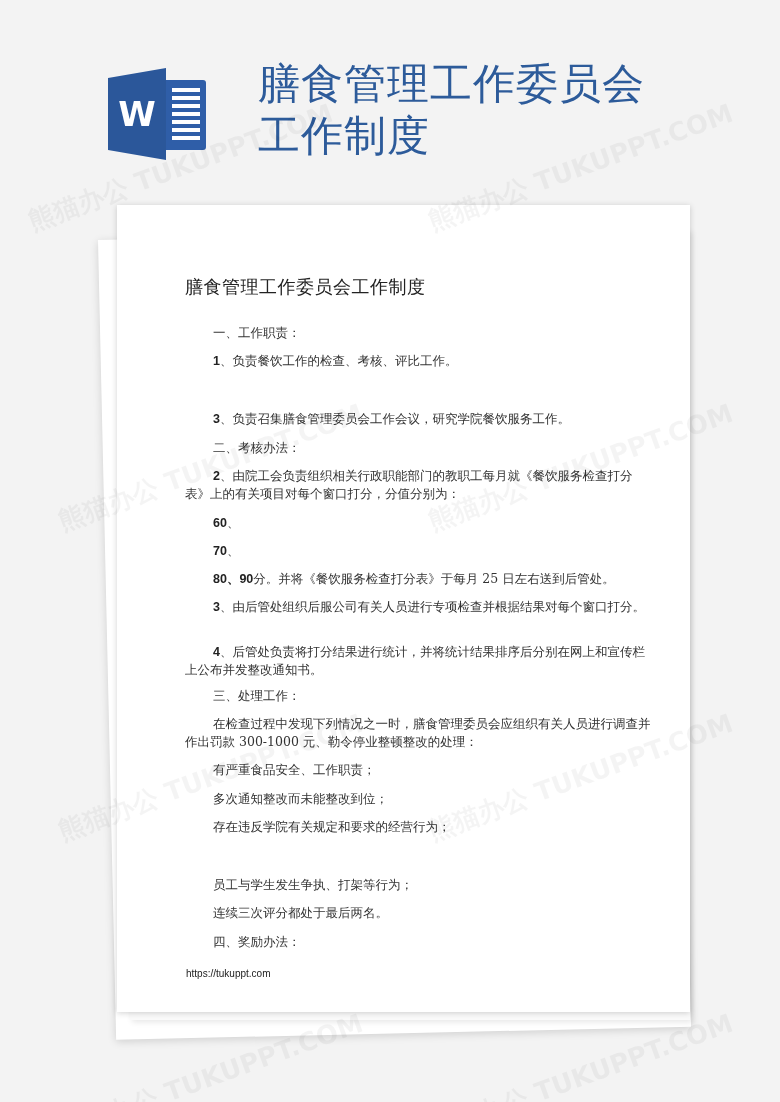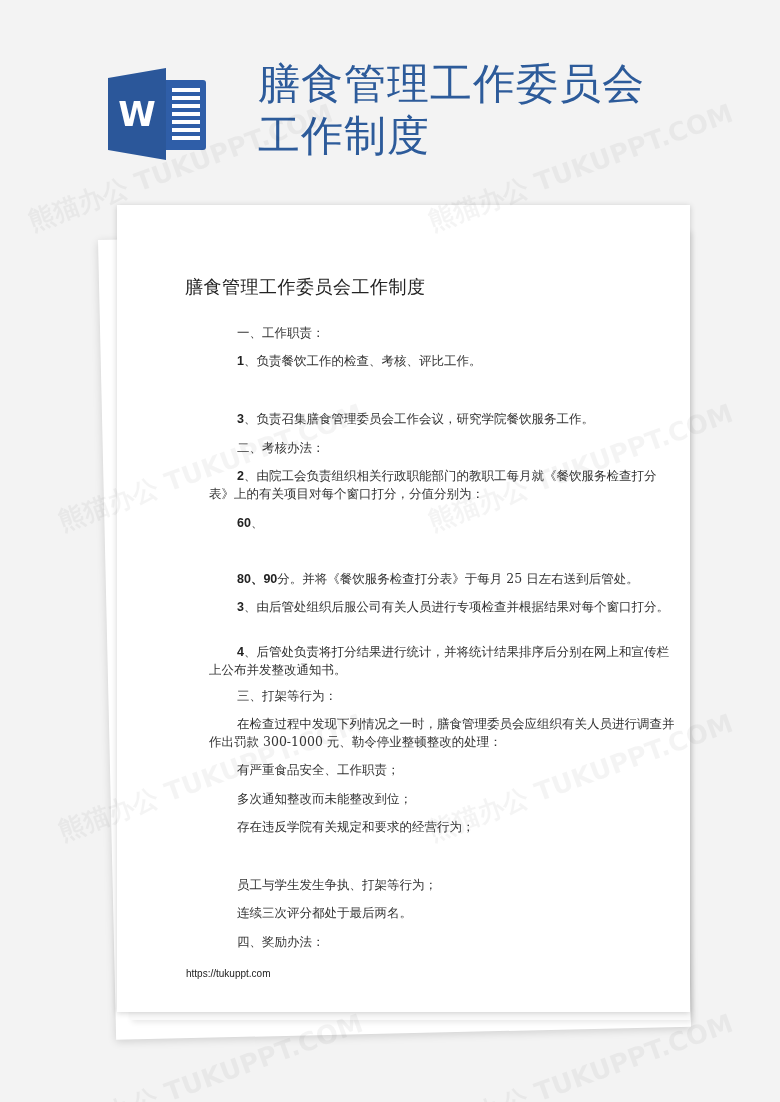--- a/index.html
+++ b/index.html
@@ -32,21 +32,21 @@
     .sheet-front {
       position: absolute; left: 117px; top: 205px; width: 573px; height: 807px;
       background: #fff; box-shadow: 0 1px 6px rgba(0,0,0,0.18);
     }
     .doc-title {
       position: absolute; left: 68px; top: 70px; font-size: 18px; color: #222;
       font-family: "DejaVu Serif", serif; letter-spacing: 0.5px;
     }
     .para {
       position: absolute; left: 68px; width: 470px; font-size: 12.5px; line-height: 18px;
-      color: #333; text-indent: 28px; margin-left: 24px;
+      color: #333; text-indent: 28px;
     }
     .para .num { font-family: "Liberation Sans", "DejaVu Sans", sans-serif; font-weight: bold; color: #222; }
     .footer-url {
       position: absolute; left: 69px; top: 763px; font-size: 10px; color: #222;
       font-family: "Liberation Sans", sans-serif;
     }
   </style>
 </head>
 <body>
 
@@ -75,24 +75,25 @@
 
 <div class="sheet-front">
   <div class="doc-title">膳食管理工作委员会工作制度</div>
 
   <div class="para" style="top:119px"><span>一、工作职责：</span></div>
   <div class="para" style="top:147px"><span class="num">1</span><span>、负责餐饮工作的检查、考核、评比工作。</span></div>
   <div class="para" style="top:205px"><span class="num">3</span><span>、负责召集膳食管理委员会工作会议，研究学院餐饮服务工作。</span></div>
   <div class="para" style="top:234px"><span>二、考核办法：</span></div>
   <div class="para" style="top:262px"><span class="num">2</span><span>、由院工会负责组织相关行政职能部门的教职工每月就《餐饮服务检查打分表》上的有关项目对每个窗口打分，分值分别为：</span></div>
   <div class="para" style="top:309px"><span class="num">60</span><span>、</span></div>
+  <div class="para" style="top:337px"><span class="num">70</span><span>、</span></div>
   <div class="para" style="top:365px"><span class="num">80、90</span><span>分。并将《餐饮服务检查打分表》于每月 25 日左右送到后管处。</span></div>
   <div class="para" style="top:393px"><span class="num">3</span><span>、由后管处组织后服公司有关人员进行专项检查并根据结果对每个窗口打分。</span></div>
   <div class="para" style="top:438px"><span class="num">4</span><span>、后管处负责将打分结果进行统计，并将统计结果排序后分别在网上和宣传栏上公布并发整改通知书。</span></div>
-  <div class="para" style="top:482px"><span>三、打架等行为：</span></div>
+  <div class="para" style="top:482px"><span>三、处理工作：</span></div>
   <div class="para" style="top:510px"><span>在检查过程中发现下列情况之一时，膳食管理委员会应组织有关人员进行调查并作出罚款 300-1000 元、勒令停业整顿整改的处理：</span></div>
   <div class="para" style="top:556px"><span>有严重食品安全、工作职责；</span></div>
   <div class="para" style="top:585px"><span>多次通知整改而未能整改到位；</span></div>
   <div class="para" style="top:613px"><span>存在违反学院有关规定和要求的经营行为；</span></div>
   <div class="para" style="top:671px"><span>员工与学生发生争执、打架等行为；</span></div>
   <div class="para" style="top:699px"><span>连续三次评分都处于最后两名。</span></div>
   <div class="para" style="top:728px"><span>四、奖励办法：</span></div>
 
   <div class="footer-url">https://tukuppt.com</div>
 </div>

